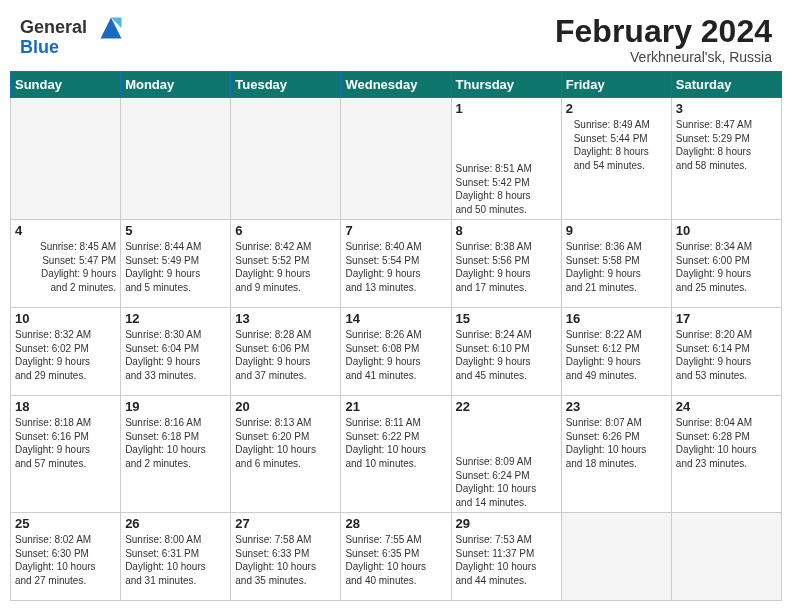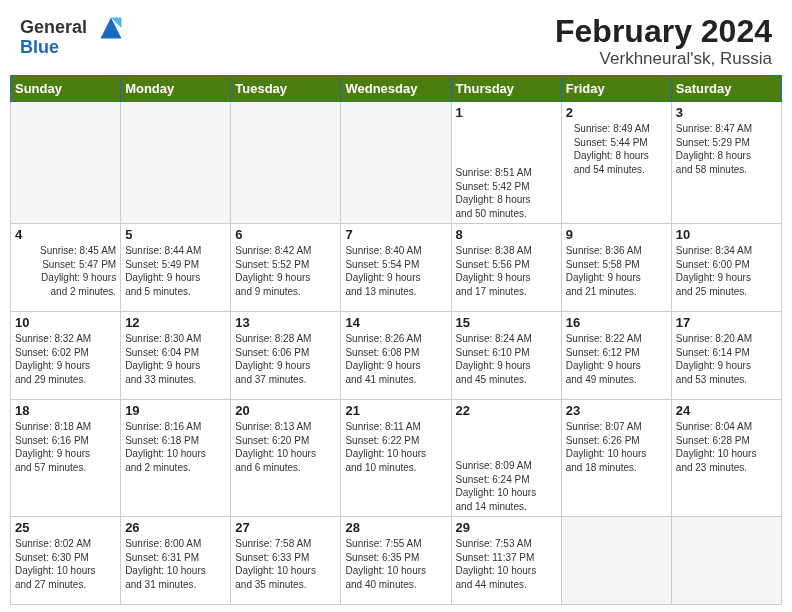--- a/index.html
+++ b/index.html
@@ -36,32 +36,32 @@
     .title-block {
       text-align: right;
     }
     .title-block h1 {
       font-size: 32px;
       font-weight: bold;
       color: #222;
       line-height: 1.1;
     }
     .title-block h2 {
-      font-size: 17px;
+      font-size: 14px;
       color: #444;
       font-weight: normal;
     }
     .calendar {
       width: 100%;
       border-collapse: collapse;
       table-layout: fixed;
       margin: 0;
     }
     .calendar thead tr th {
-      background: #4d7c0f;
+      background: #0f766e;
       color: #fff;
       font-size: 13px;
       font-weight: bold;
       padding: 5px 4px;
       text-align: left;
       border: 1px solid #1a6bbf;
     }
     .calendar tbody tr td {
       border: 1px solid #ccc;
       vertical-align: top;

